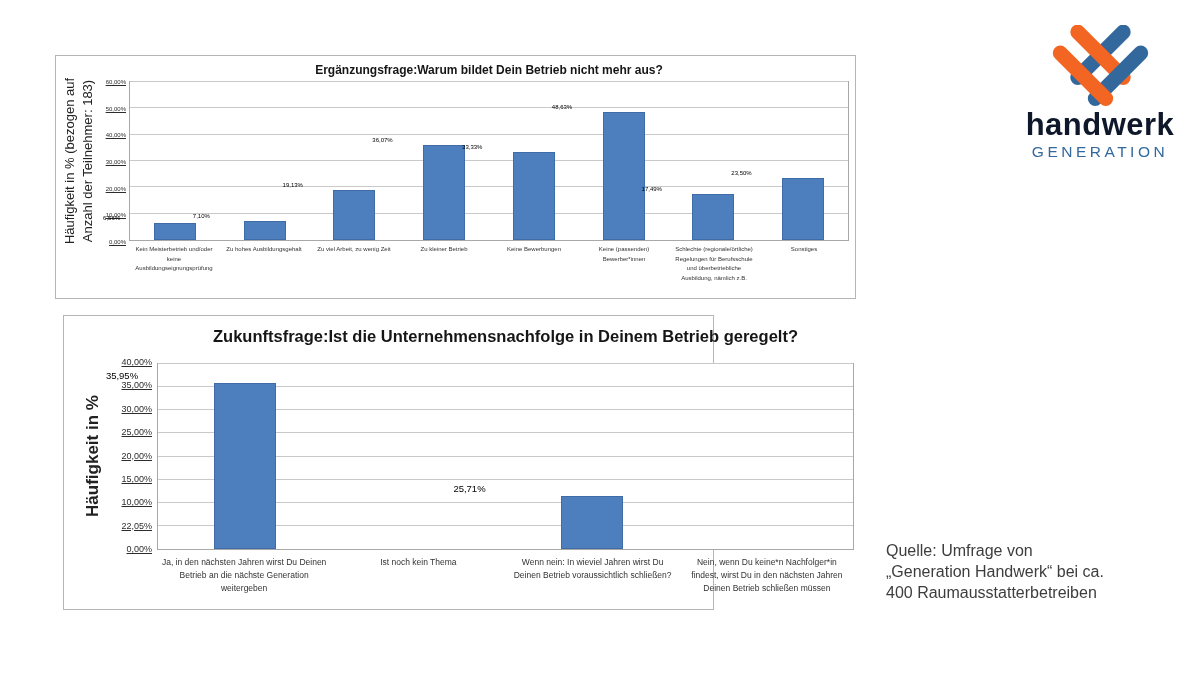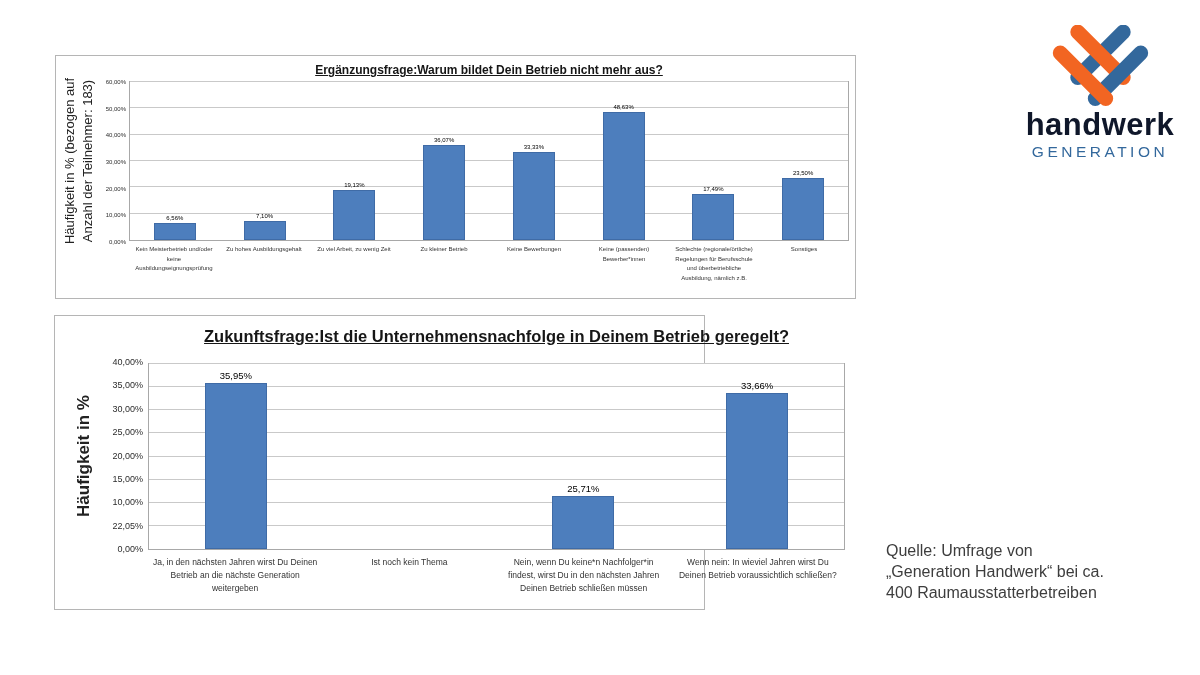--- a/index.html
+++ b/index.html
@@ -3,49 +3,49 @@
 <meta charset="utf-8">
 <style>
   * { margin:0; padding:0; box-sizing:border-box; }
   html,body { background:#e9e9e9; }
   .slide {
     position:relative; width:1200px; height:675px; background:#ffffff;
     font-family:"Liberation Sans", sans-serif; overflow:hidden; color:#111;
   }
   .panel { position:absolute; background:#fff; border:1px solid #b5b5b5; }
   .p1 { left:55px; top:55px;  width:801px; height:244px; }
-  .p2 { left:54px; top:315px; width:651px; height:295px; }
+  .p2 { left:63px; top:315px; width:651px; height:295px; }
 
-  .chart-title { position:absolute; text-align:center; font-weight:bold; color:#161616;text-decoration:underline; }
+  .chart-title { position:absolute; text-align:center; font-weight:bold; color:#161616; }
   .p1 .chart-title { left:73px; width:720px; top:7px;  font-size:12px; }
   .p2 .chart-title { left:93px; width:697px; top:11px; font-size:16.5px; }
 
   .ylabel { position:absolute; transform:rotate(-90deg); text-align:center;
             white-space:pre-line; color:#222; }
   .p1 .ylabel { left:-92px; top:87px;  width:230px; height:36px; font-size:13px; line-height:1.35; }
   .p2 .ylabel { left:-60px; top:129px; width:180px; height:22px; font-size:17px; font-weight:bold; }
 
   .plot { position:absolute; border:1px solid #a8a8a8; background:#fff; }
   .p1 .plot { left:73px; top:25px; width:720px; height:160px; }
   .p2 .plot { left:93px; top:47px; width:697px; height:187px; }
 
   .grid { position:absolute; left:0; right:0; height:1px; background:#c9c9c9; }
   .slot { position:absolute; top:0; height:100%; }
   .bar  { position:absolute; bottom:0; left:50%; transform:translateX(-50%);
           border:1px solid #3f6ba6; }
   .p1 .bar { width:42px; }
   .p2 .bar { width:62px; }
-  .val { position:absolute; left:-30%; width:160%; text-align:center; color:#000; }
+  .val { position:absolute; left:-30%; width:160%; text-align:left; color:#000; }
   .p1 .val { font-size:6px; }
   .p2 .val { font-size:9.5px; }
 
   .yticks { position:absolute; }
   .p1 .yticks { left:28px; top:25px; width:42px; height:160px; }
   .p2 .yticks { left:34px; top:47px; width:54px; height:187px; }
-  .ytick { position:absolute; right:0; text-align:left; color:#2c2c2c; white-space:nowrap; }
+  .ytick { position:absolute; right:0; text-align:left; color:#2c2c2c; white-space:nowrap;text-decoration:underline; }
   .p1 .ytick { font-size:6px; }
   .p2 .ytick { font-size:9px; }
 
   .xcats { position:absolute; display:grid; }
   .p1 .xcats { left:73px; top:189px; width:720px; grid-template-columns:repeat(8,1fr); }
   .p2 .xcats { left:93px; top:240px; width:697px; grid-template-columns:repeat(4,1fr); }
   .xcat { text-align:center; padding:0 4px; color:#333; }
   .p1 .xcat { font-size:6px;   line-height:1.6; }
   .p2 .xcat { font-size:8.5px; line-height:1.55; }
 
@@ -151,30 +151,26 @@
         <div class="grid" style="bottom: 87.5%;"></div>
         <div class="grid" style="bottom: 100%;"></div>
         <div class="slot" style="left: 0%; width: 25%;">
           <div class="val" style="bottom: calc(89.875% + 2px);">35,95%</div>
           <div class="bar" style="height: 89.875%; background: rgb(77, 126, 189);"></div>
         </div>
         <div class="slot" style="left: 50%; width: 25%;">
           <div class="val" style="bottom: calc(28.6% + 2px);">25,71%</div>
           <div class="bar" style="height: 28.6%; background: rgb(77, 126, 189);"></div>
         </div>
-        <div class="slot" style="left: 75%; width: 25%;">
-          <div class="val" style="bottom: calc(84.15% + 2px);">33,66%</div>
-          <div class="bar" style="height: 84.15%; background: rgb(77, 126, 189);"></div>
-        </div>
       </div>
     <div class="xcats">
         <div class="xcat">Ja, in den nächsten Jahren wirst Du Deinen Betrieb an die nächste Generation weitergeben</div>
         <div class="xcat">Ist noch kein Thema</div>
+        <div class="xcat">Wenn nein: In wieviel Jahren wirst Du Deinen Betrieb voraussichtlich schließen?</div>
         <div class="xcat">Nein, wenn Du keine*n Nachfolger*in findest, wirst Du in den nächsten Jahren Deinen Betrieb schließen müssen</div>
-        <div class="xcat">Wenn nein: In wieviel Jahren wirst Du Deinen Betrieb voraussichtlich schließen?</div>
       </div>
   </section>
 
   <div class="logo">
     <svg width="105" height="84" viewBox="0 0 120 96">
       <line x1="86" y1="8" x2="34" y2="60" stroke-width="17" stroke-linecap="round" stroke="#33689C"></line>
       <line x1="34" y1="8" x2="86" y2="60" stroke-width="17" stroke-linecap="round" stroke="#F26522"></line>
       <line x1="106" y1="32" x2="54" y2="84" stroke-width="17" stroke-linecap="round" stroke="#33689C"></line>
       <line x1="14" y1="32" x2="66" y2="84" stroke-width="17" stroke-linecap="round" stroke="#F26522"></line>
     </svg>

